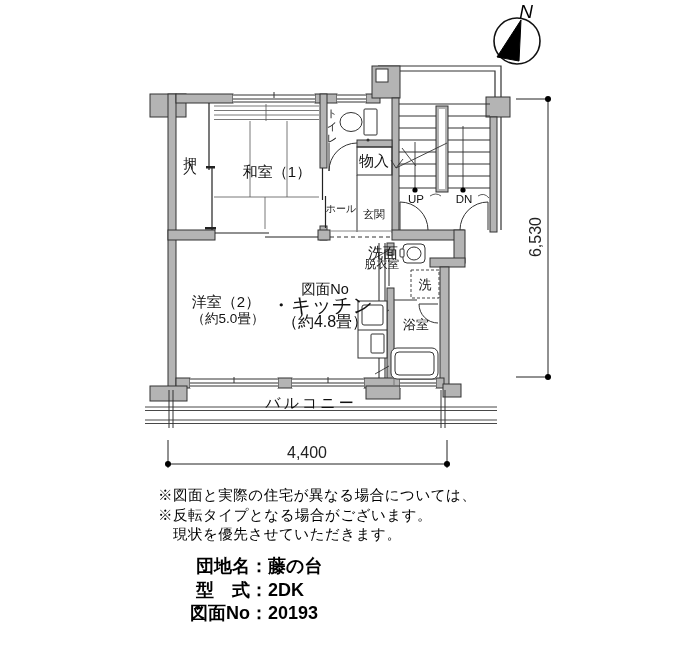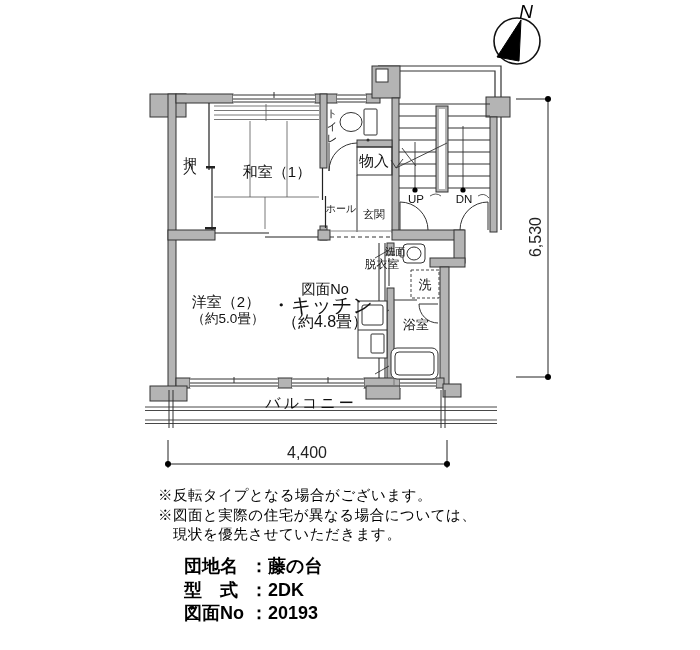--- a/index.html
+++ b/index.html
@@ -7,21 +7,21 @@
           font-family:"Liberation Sans",sans-serif;overflow:hidden;}
   #plan-svg{position:absolute;left:0;top:0;}
   .lbl{position:absolute;color:#111;white-space:nowrap;line-height:1;
        transform:translate(-50%,-50%);font-family:"Liberation Sans",sans-serif;}
   .lbl.vert{writing-mode:vertical-rl;transform:none;}
   .notes{position:absolute;left:158px;top:486px;font-size:14.5px;color:#000;
          line-height:19.5px;letter-spacing:.5px;}
   .info{position:absolute;left:184px;top:555px;font-size:18px;font-weight:600;
         color:#000;line-height:23.5px;}
   .info .row{white-space:nowrap;}
-  .info .ilabel{display:inline-block;width:66px;}
+  .info .ilabel{display:inline-block;width:66px;text-align:right;}
   .dim{font-size:16px;color:#222;}
   .n-mark{font-size:19px;font-style:italic;color:#000;}
 </style>
 </head>
 <body>
 
 <div id="canvas">
 
 <svg id="plan-svg" width="700" height="650" viewBox="0 0 700 650">
 
@@ -184,37 +184,37 @@
 <div class="lbl n-mark" style="left:526px;top:11px">N</div>
 
 <div class="lbl vert" style="left:183px;top:146px;font-size:13.5px;letter-spacing:4px">押入</div>
 <div class="lbl" style="left:277px;top:171px;font-size:15px">和室（1）</div>
 <div class="lbl vert" style="left:327px;top:101px;font-size:10.5px;letter-spacing:1px">トイレ</div>
 <div class="lbl" style="left:374px;top:160px;font-size:15px">物入</div>
 <div class="lbl" style="left:341px;top:209px;font-size:10px">ホール</div>
 <div class="lbl" style="left:374px;top:214px;font-size:11px">玄関</div>
 <div class="lbl" style="left:416px;top:200px;font-size:11.5px">UP</div>
 <div class="lbl" style="left:464px;top:200px;font-size:11.5px">DN</div>
-<div class="lbl" style="left:395px;top:252px;font-size:10px">洗面</div>
+<div class="lbl" style="left:383px;top:252px;font-size:15px">洗面</div>
 <div class="lbl" style="left:382px;top:265px;font-size:11.5px">脱衣室</div>
 <div class="lbl" style="left:425px;top:284px;font-size:13px">洗</div>
 <div class="lbl" style="left:416px;top:324px;font-size:13px">浴室</div>
 <div class="lbl" style="left:226px;top:301px;font-size:15px">洋室（2）</div>
 <div class="lbl" style="left:228px;top:319px;font-size:13.5px">（約5.0畳）</div>
 <div class="lbl" style="left:325px;top:289px;font-size:14.5px">図面No</div>
 <div class="lbl" style="left:322px;top:305px;font-size:20px">・キッチン</div>
 <div class="lbl" style="left:325px;top:322px;font-size:16px">（約4.8畳）</div>
 <div class="lbl" style="left:311px;top:402px;font-size:15px;letter-spacing:3px">バルコニー</div>
 
 <div class="lbl dim" style="left:307px;top:453px">4,400</div>
 <div class="lbl dim" style="left:536px;top:237px;transform:translate(-50%,-50%) rotate(-90deg)">6,530</div>
 
 <div class="notes">
+  <div>※図面と実際の住宅が異なる場合については、</div>
   <div>※反転タイプとなる場合がございます。</div>
-  <div>※図面と実際の住宅が異なる場合については、</div>
   <div>　現状を優先させていただきます。</div>
 </div>
 
 <div class="info">
   <div class="row">
     <span class="ilabel">団地名</span><span>：</span><span>藤の台</span>
   </div>
   <div class="row">
     <span class="ilabel">型　式</span><span>：</span><span>2DK</span>
   </div>

